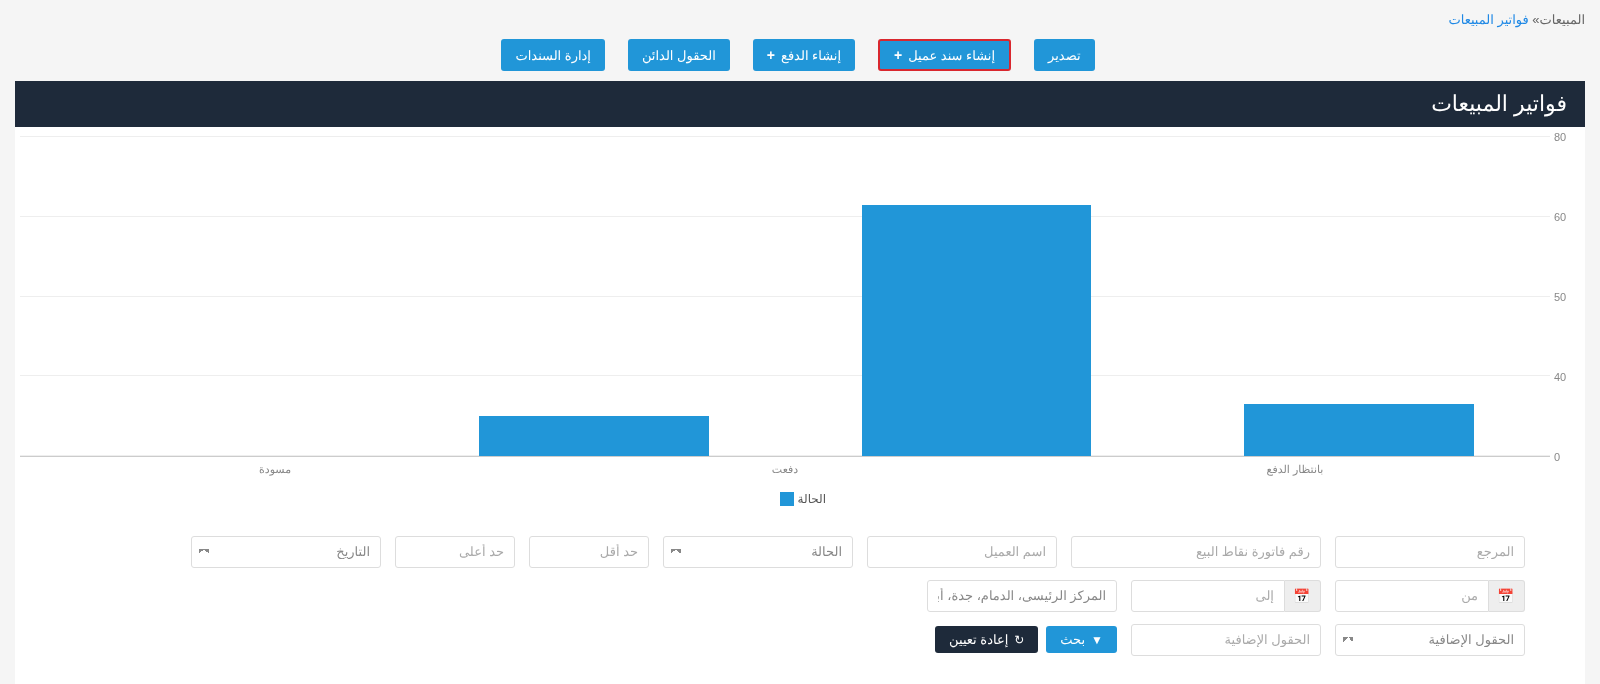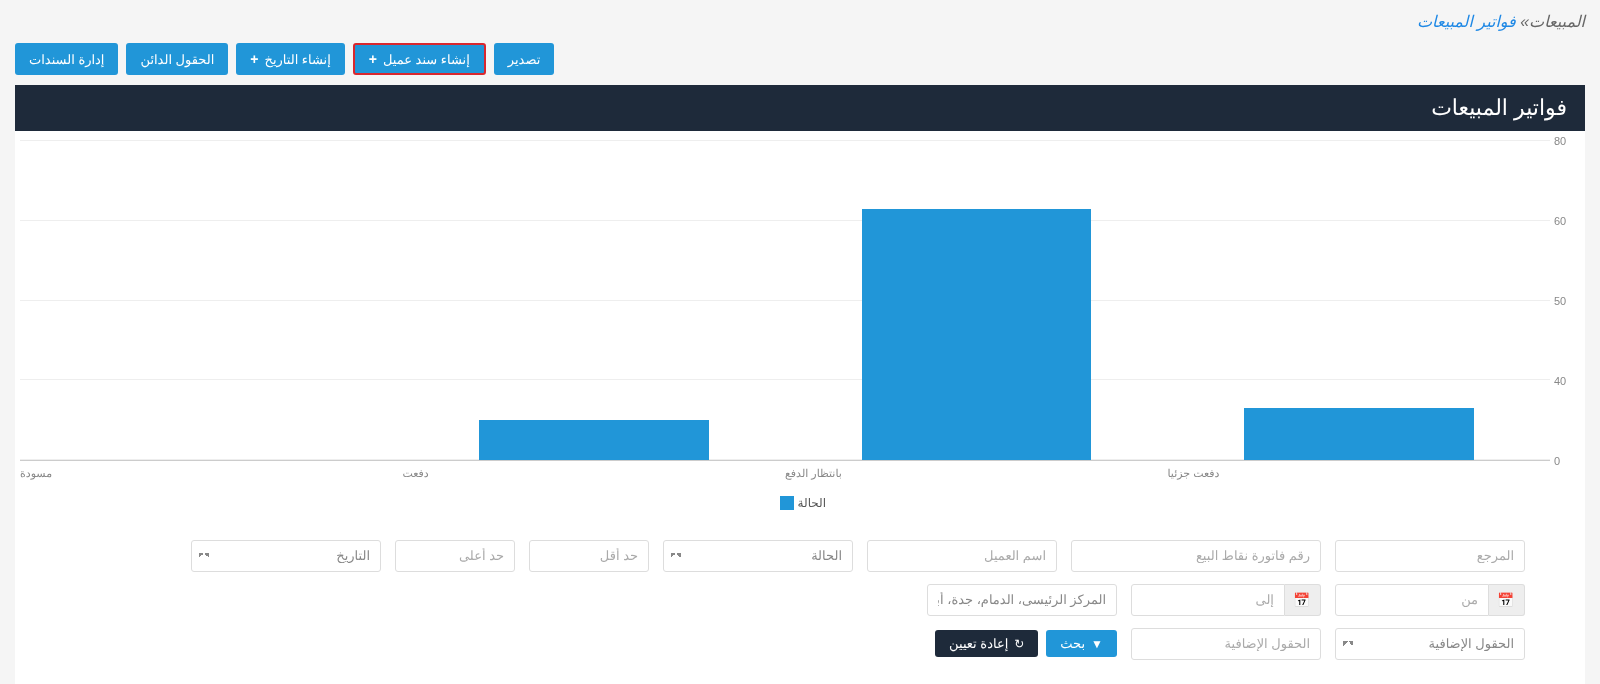--- a/index.html
+++ b/index.html
@@ -1,36 +1,36 @@
 <!DOCTYPE html>
 <html dir="rtl" lang="ar"><head>
 <meta charset="utf-8">
 <style>
 * { box-sizing: border-box; margin: 0; padding: 0; }
 body { font-family: Tahoma, Arial, sans-serif; background: #f5f5f5; font-size: 13px; color: #333; }
 .container { padding: 8px 15px; }
-.breadcrumb { padding: 4px 0 8px 0; font-size: 16px; font-style: italic; }
+.breadcrumb { padding: 4px 0 8px 0; font-size: 13px; }
 .breadcrumb .root { color: #666; }
 .breadcrumb .current { color: #1e88e5; }
-.toolbar { display: flex; gap: 8px; justify-content: flex-start; padding: 4px 4px 10px 0; direction: ltr; }
+.toolbar { display: flex; gap: 23px; justify-content: center; padding: 4px 4px 10px 0; direction: ltr; }
 .btn { background: #2196d8; color: #fff; border: none; border-radius: 3px; padding: 6px 14px; font-size: 13px; cursor: pointer; display: inline-flex; align-items: center; gap: 6px; font-family: inherit; }
 .btn-highlighted { border: 2px solid #d9272e; }
 .plus-icon { font-weight: bold; font-size: 14px; }
 .panel-header { background: #1e2a3a; color: #fff; padding: 10px 18px; font-size: 22px; font-weight: normal; direction: rtl; letter-spacing: .5px; }
 .chart-panel { background: #fff; padding: 10px 5px 10px 5px; direction: ltr; }
 .chart-area { position: relative; height: 320px; display: flex; }
 .plot { flex: 1; position: relative; border-bottom: 1px solid #ccc; }
 .yaxis { width: 30px; position: relative; }
 .ytick { position: absolute; left: 4px; font-size: 11px; color: #888; transform: translateY(50%); margin-top: 40px; }
 .gridline { position: absolute; left: 0; right: 0; border-top: 1px solid #eee; }
 .bar-row { position: absolute; bottom: 0; left: 0; right: 0; top: 0; display: flex; }
 .bar-slot { flex: 1; position: relative; display: flex; justify-content: center; align-items: flex-end; }
 .bar { width: 60%; background: #2196d8; }
 .xaxis { display: flex; padding-right: 30px; }
-.xtick { flex: 1; text-align: left; font-size: 11px; color: #888; padding-top: 6px; }
+.xtick { flex: 1; text-align: center; font-size: 11px; color: #888; padding-top: 6px; }
 .legend { text-align: center; padding: 14px 0 6px 0; direction: rtl; }
 .legend-swatch { display: inline-block; width: 14px; height: 14px; background: #2196d8; vertical-align: middle; margin-left: 6px; }
 .legend-label { font-size: 12px; color: #555; vertical-align: middle; }
 .filters { background: #fff; padding: 14px 60px 10px 60px; direction: rtl; }
 .filters-row { display: flex; gap: 14px; margin-bottom: 12px; justify-content: flex-start; }
 .filter-input, .filter-select { height: 32px; border: 1px solid #ddd; border-radius: 3px; padding: 0 10px; font-family: inherit; font-size: 13px; color: #888; background: #fff; text-align: right; }
 .filter-input::placeholder { color: #aaa; }
 .w-md { width: 190px; }
 .w-lg { width: 250px; }
 .input-group { display: flex; }
@@ -55,21 +55,21 @@
 
   <div class="toolbar">
     <button class="btn">
       <span>إدارة السندات</span>
     </button>
     <button class="btn">
       <span>الحقول الدائن</span>
     </button>
     <button class="btn">
       <span class="plus-icon">+</span>
-      <span>إنشاء التاريخ</span>
+      <span>إنشاء الدفع</span>
     </button>
     <button class="btn btn-highlighted">
       <span class="plus-icon">+</span>
       <span>إنشاء سند عميل</span>
     </button>
     <button class="btn">
       <span>تصدير</span>
     </button>
   </div>
 
@@ -103,21 +103,20 @@
           <div class="ytick" style="bottom: 25%;">40</div>
           <div class="ytick" style="bottom: 50%;">50</div>
           <div class="ytick" style="bottom: 75%;">60</div>
           <div class="ytick" style="bottom: 100%;">80</div>
         </div>
     </div>
     <div class="xaxis" id="chart-xaxis">
         <div class="xtick">مسودة</div>
         <div class="xtick">دفعت</div>
         <div class="xtick">بانتظار الدفع</div>
-        <div class="xtick">دفعت جزئيا</div>
       </div>
     <div class="legend">
       <span class="legend-label">الحالة</span>
       <span class="legend-swatch"></span>
     </div>
   </div>
 
   <div class="filters">
     <div class="filters-row">
       <input class="filter-input w-md" placeholder="المرجع" style="">

